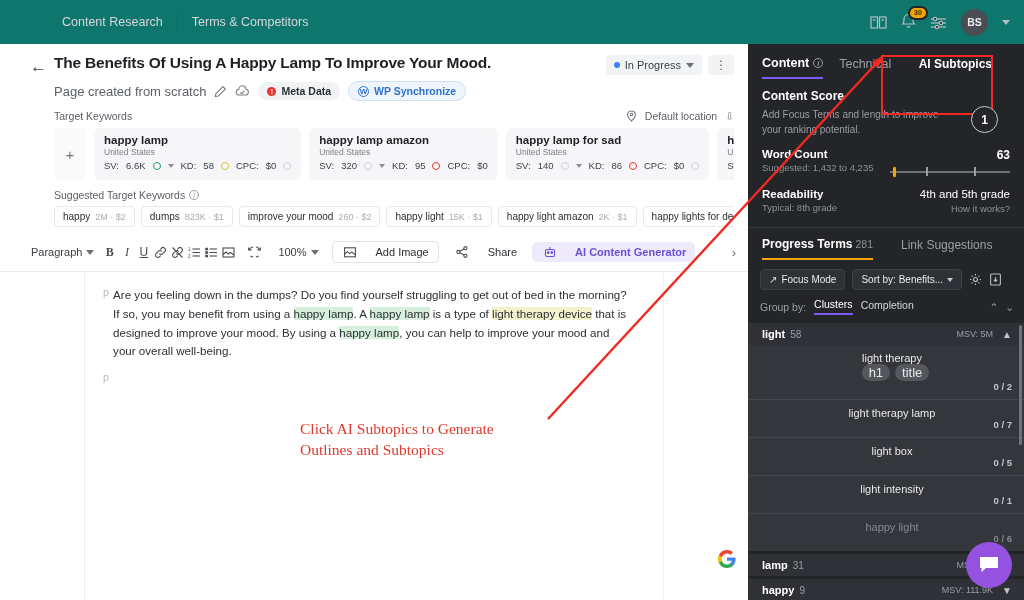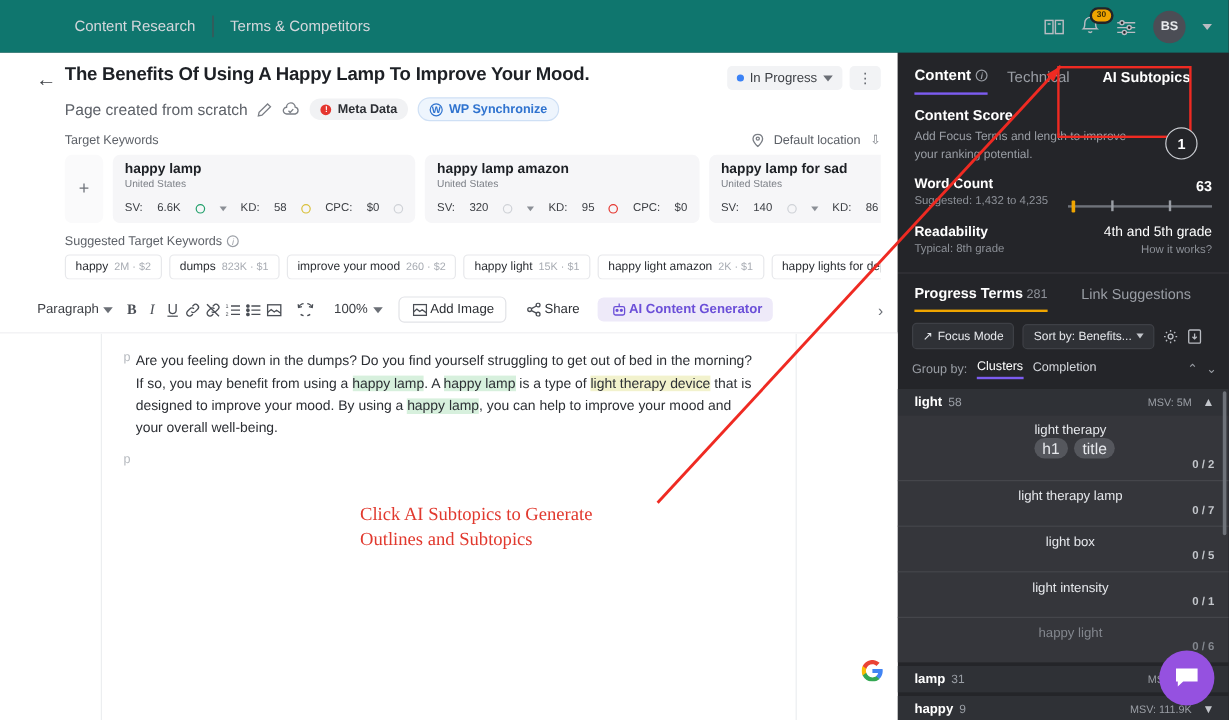--- a/index.html
+++ b/index.html
@@ -84,21 +84,21 @@
     display: flex; align-items: center; justify-content: center;
     color: #70747b; font-size: 15px; cursor: pointer; flex: 0 0 32px;
   }
   .kw-card {
     background: #f6f6f8; border-radius: 6px; padding: 6px 10px 7px;
     min-width: 168px; flex: 0 0 auto; cursor: pointer;
   }
   .kw-card.cut { min-width: 110px; }
   .kw-name { font-size: 11.5px; color: #1d2025; font-weight: 600; }
   .kw-geo { font-size: 8.5px; color: #7b7f86; margin-top: 1px; }
-  .kw-metrics { display: flex; align-items: center; gap: 12px; font-size: 9.5px; color: #3c3f44; margin-top: 10px; white-space: nowrap; }
+  .kw-metrics { display: flex; align-items: center; gap: 7px; font-size: 9.5px; color: #3c3f44; margin-top: 3px; white-space: nowrap; }
   .ring { width: 8px; height: 8px; border-radius: 50%; border: 1.4px solid #cfd2d7; display: inline-block; }
   .ring.green { border-color: #22a06b; }
   .ring.yellow { border-color: #d9c03a; }
   .ring.red { border-color: #e5362f; }
   .tiny-caret { width: 0; height: 0; border-left: 3px solid transparent; border-right: 3px solid transparent; border-top: 4px solid #8b8f96; }
 
   .sug-label-row { padding: 9px 0 0 24px; display: flex; align-items: center; gap: 4px; }
   .sug-label { font-size: 10.5px; color: #5d6168; }
   .info-circ {
     width: 10px; height: 10px; border-radius: 50%; border: 1px solid #9a9ea5; color: #9a9ea5;
@@ -113,21 +113,21 @@
   .sug-meta { color: #a8acb3; font-size: 9px; }
 
   
   .toolbar {
     display: flex; align-items: center; gap: 0; padding: 8px 0 8px 24px;
     border-bottom: 1px solid #ebecef; margin-top: 6px;
   }
   .tb-item { display: inline-flex; align-items: center; gap: 4px; color: #3c3f44; font-size: 11px; padding: 3px 7px; cursor: pointer; }
   .tb-ic { color: #4a4e55; font-size: 12px; display: inline-flex; align-items: center; justify-content: center; width: 17px; }
   .tb-btn {
-    display: inline-flex; align-items: center; gap: 0; border: 1px solid #e2e3e7; border-radius: 5px;
+    display: inline-flex; align-items: center; gap: 17px; border: 1px solid #e2e3e7; border-radius: 5px;
     padding: 4px 9px; font-size: 11px; color: #2c2f34; background: #fff; cursor: pointer; margin-left: 6px;
   }
   .tb-btn.plain { border: none; }
   .tb-ai { background: #eeeaf9; color: #6b4fd8; border: none; font-weight: 600; }
   .tb-chev { margin-left: auto; margin-right: 12px; color: #6b6f76; font-size: 13px; cursor: pointer; }
 
   
   .editor-wrap { flex: 1; background: #fff; position: relative; overflow: hidden; }
   .editor-sheet {
     position: absolute; left: 84px; top: 0; right: 84px; bottom: 0;

